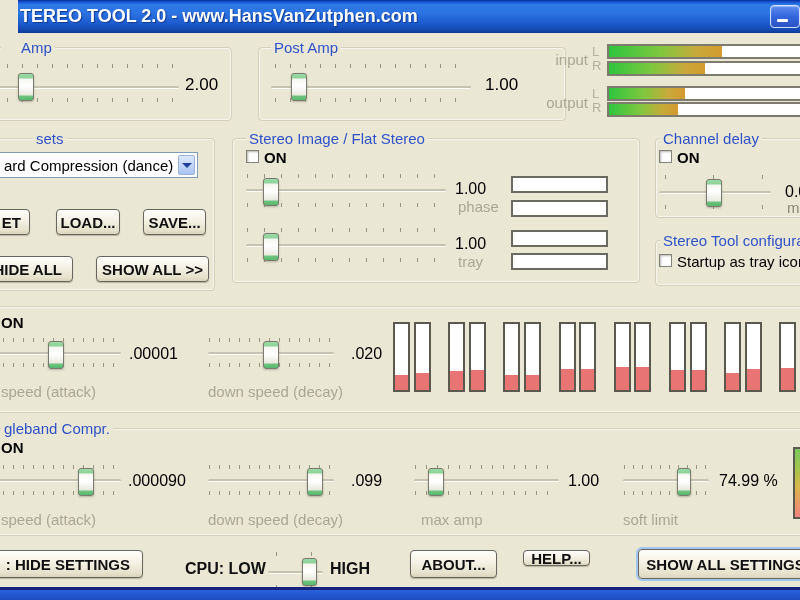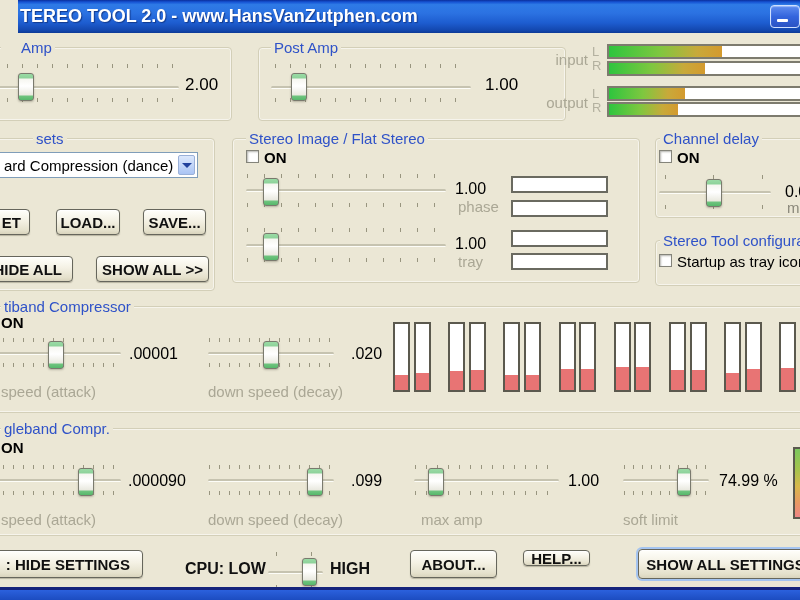--- a/index.html
+++ b/index.html
@@ -179,21 +179,20 @@
   <div class="graylbl" style="left:131px;top:60px;color:#8a887a;">ms</div>
 </div>
 
 <div class="grp" style="left:655px;top:240px;width:175px;height:46px;">
   <div class="grp-label" style="left:4px;">Stereo Tool configuration</div>
   <div class="chk" style="left:3px;top:13px;"></div>
   <div style="position:absolute;left:21px;top:12px;font-size:15px;color:#000;white-space:nowrap;">Startup as tray icon</div>
 </div>
 
 <div class="grp" style="left:-20px;top:306px;width:850px;height:107px;">
-  <div class="grp-label" style="left:20px;">tiband Compressor</div>
   <div class="onlbl" style="left:20px;top:7px;">ON</div>
 
   <div class="ticks" style="left:22px;top:31px;width:116px;--sp:10px;"></div>
   <div class="track" style="left:0;top:45px;width:140px;"></div>
   <div class="ticks" style="left:22px;top:56px;width:116px;--sp:10px;"></div>
   <div class="thumb" style="left:67px;top:34px;"></div>
   <div class="val" style="left:148px;top:38px;">.00001</div>
   <div class="graylbl" style="left:20px;top:76px;">speed (attack)</div>
 
   <div class="ticks" style="left:228px;top:31px;width:124px;--sp:10px;"></div>

